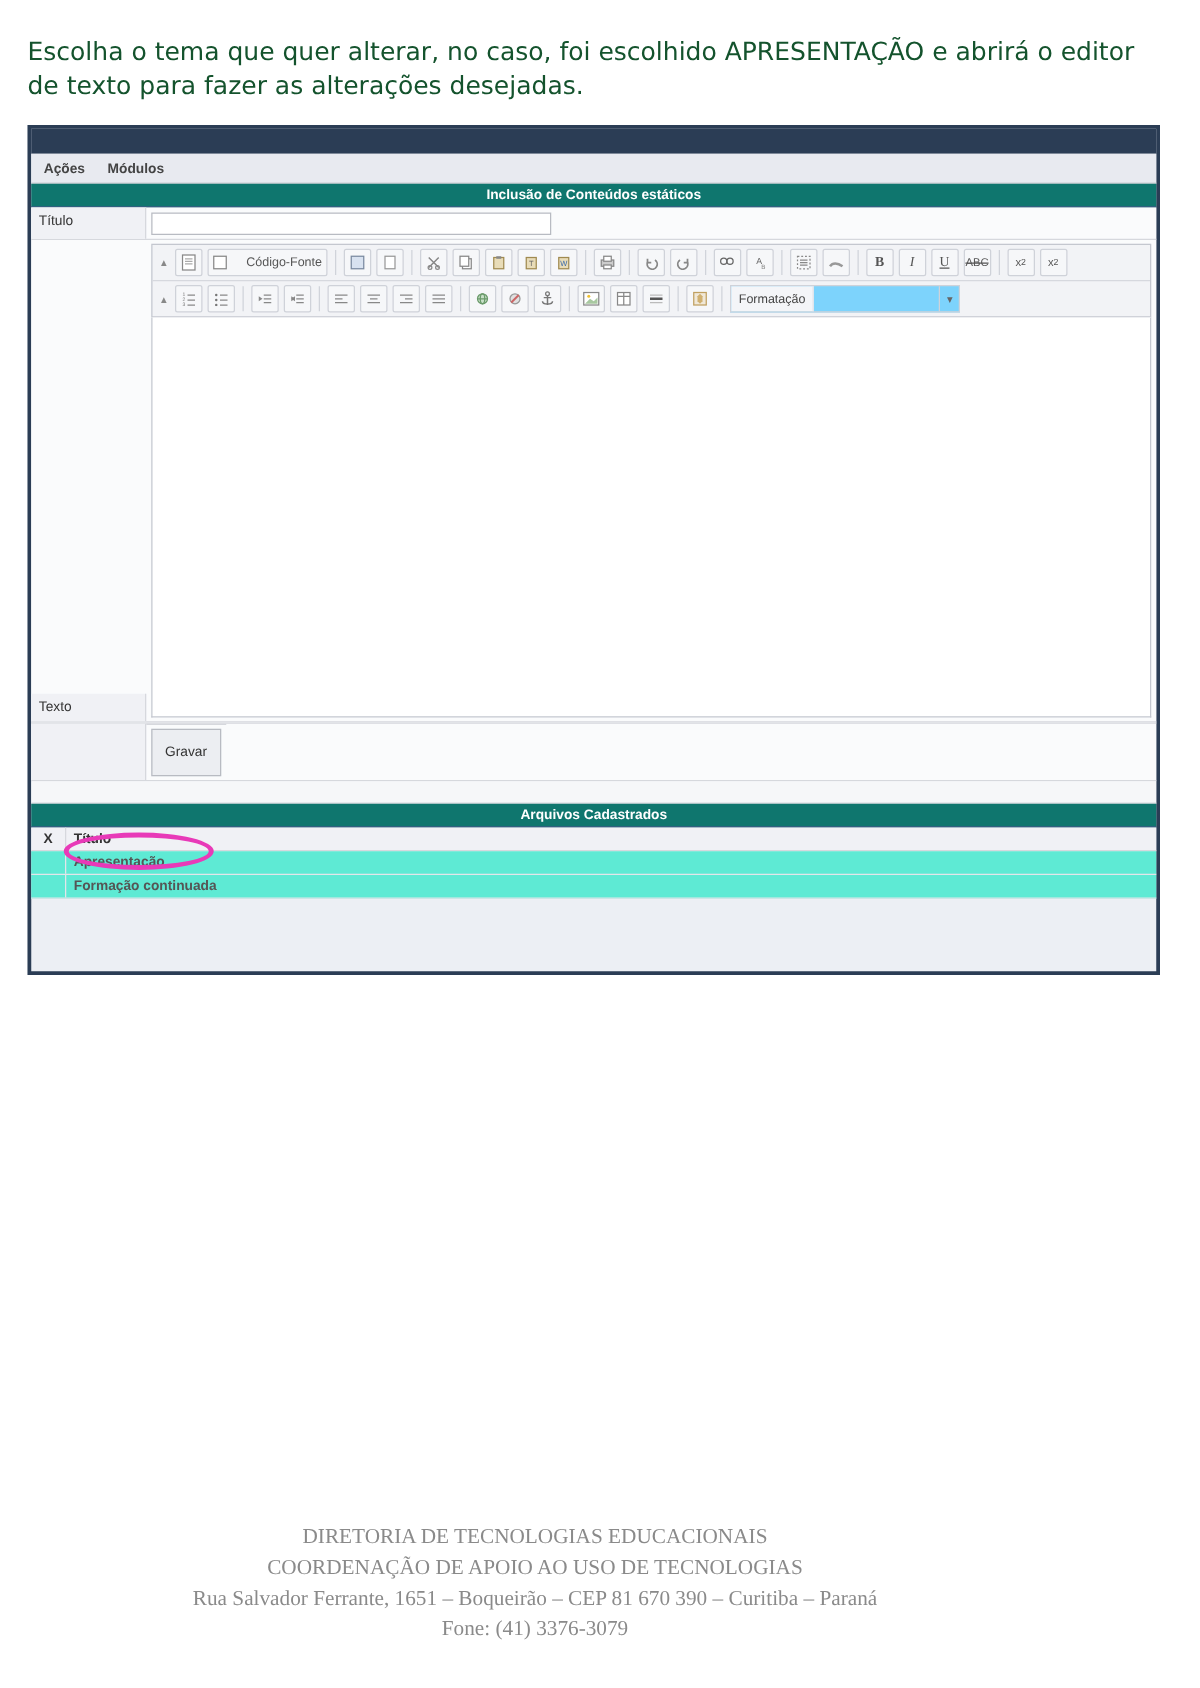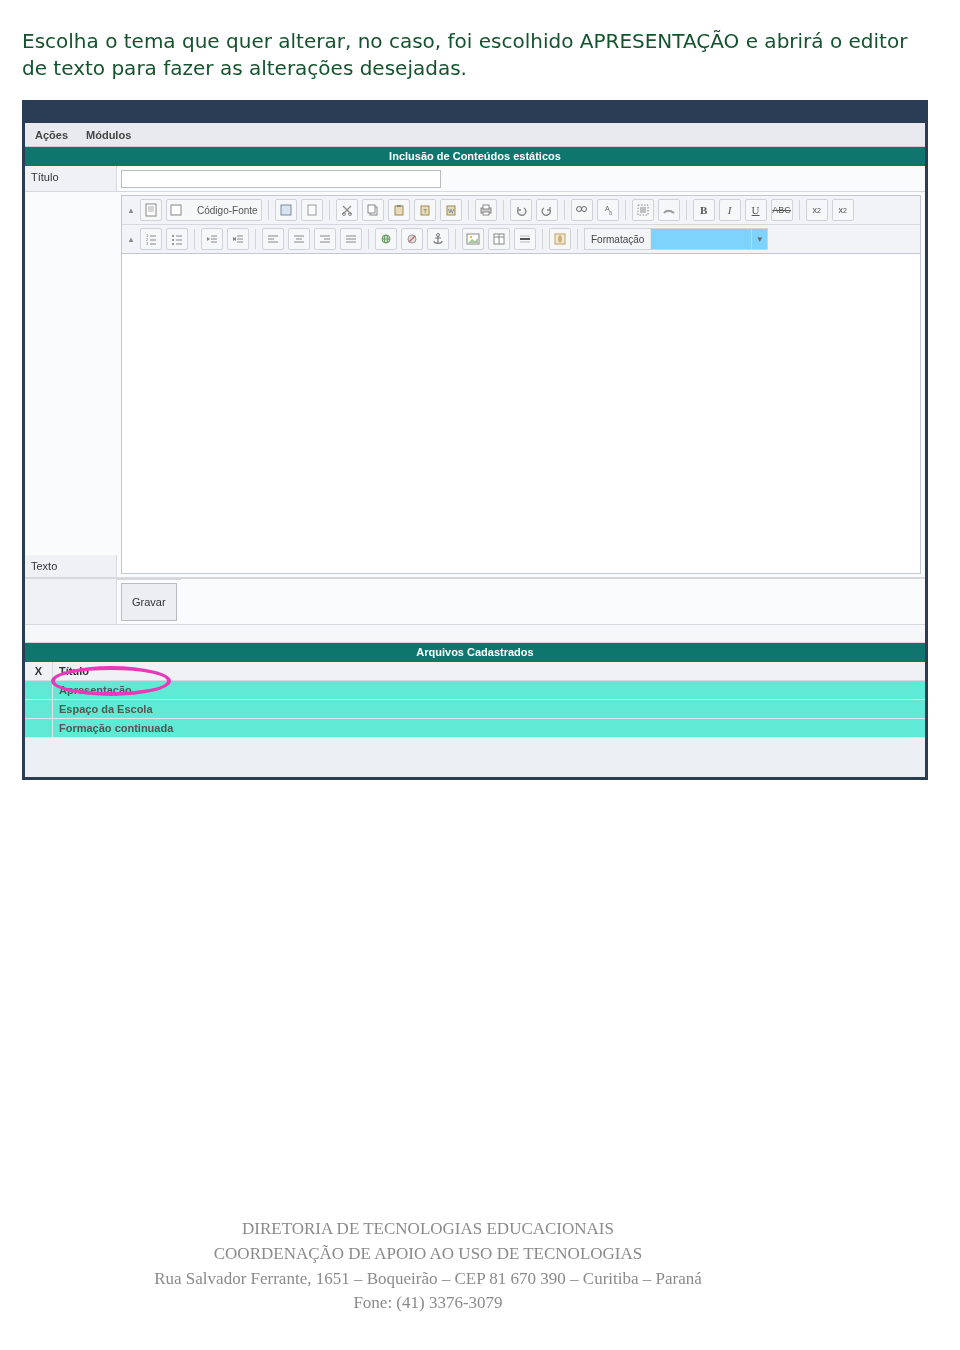--- a/index.html
+++ b/index.html
@@ -493,24 +493,20 @@
   <div class="list-header">
     <div class="col-x">X</div>
     <div class="col-t">Título</div>
   </div>
   <div class="list-row">
     <div class="col-x"></div>
     <div class="col-t">Apresentação</div>
   </div>
   <div class="list-row">
     <div class="col-x"></div>
-    <div class="col-t">Espaço da Escola</div>
-  </div>
-  <div class="list-row">
-    <div class="col-x"></div>
     <div class="col-t">Formação continuada</div>
   </div>
 
   <div class="highlight-oval" style="left:26px; top:563px;"></div>
 </div>
 
 <div class="footer">
   <div>DIRETORIA DE TECNOLOGIAS EDUCACIONAIS</div>
   <div>COORDENAÇÃO DE APOIO AO USO DE TECNOLOGIAS</div>
   <div>Rua Salvador Ferrante, 1651 – Boqueirão – CEP 81 670 390 – Curitiba – Paraná</div>

